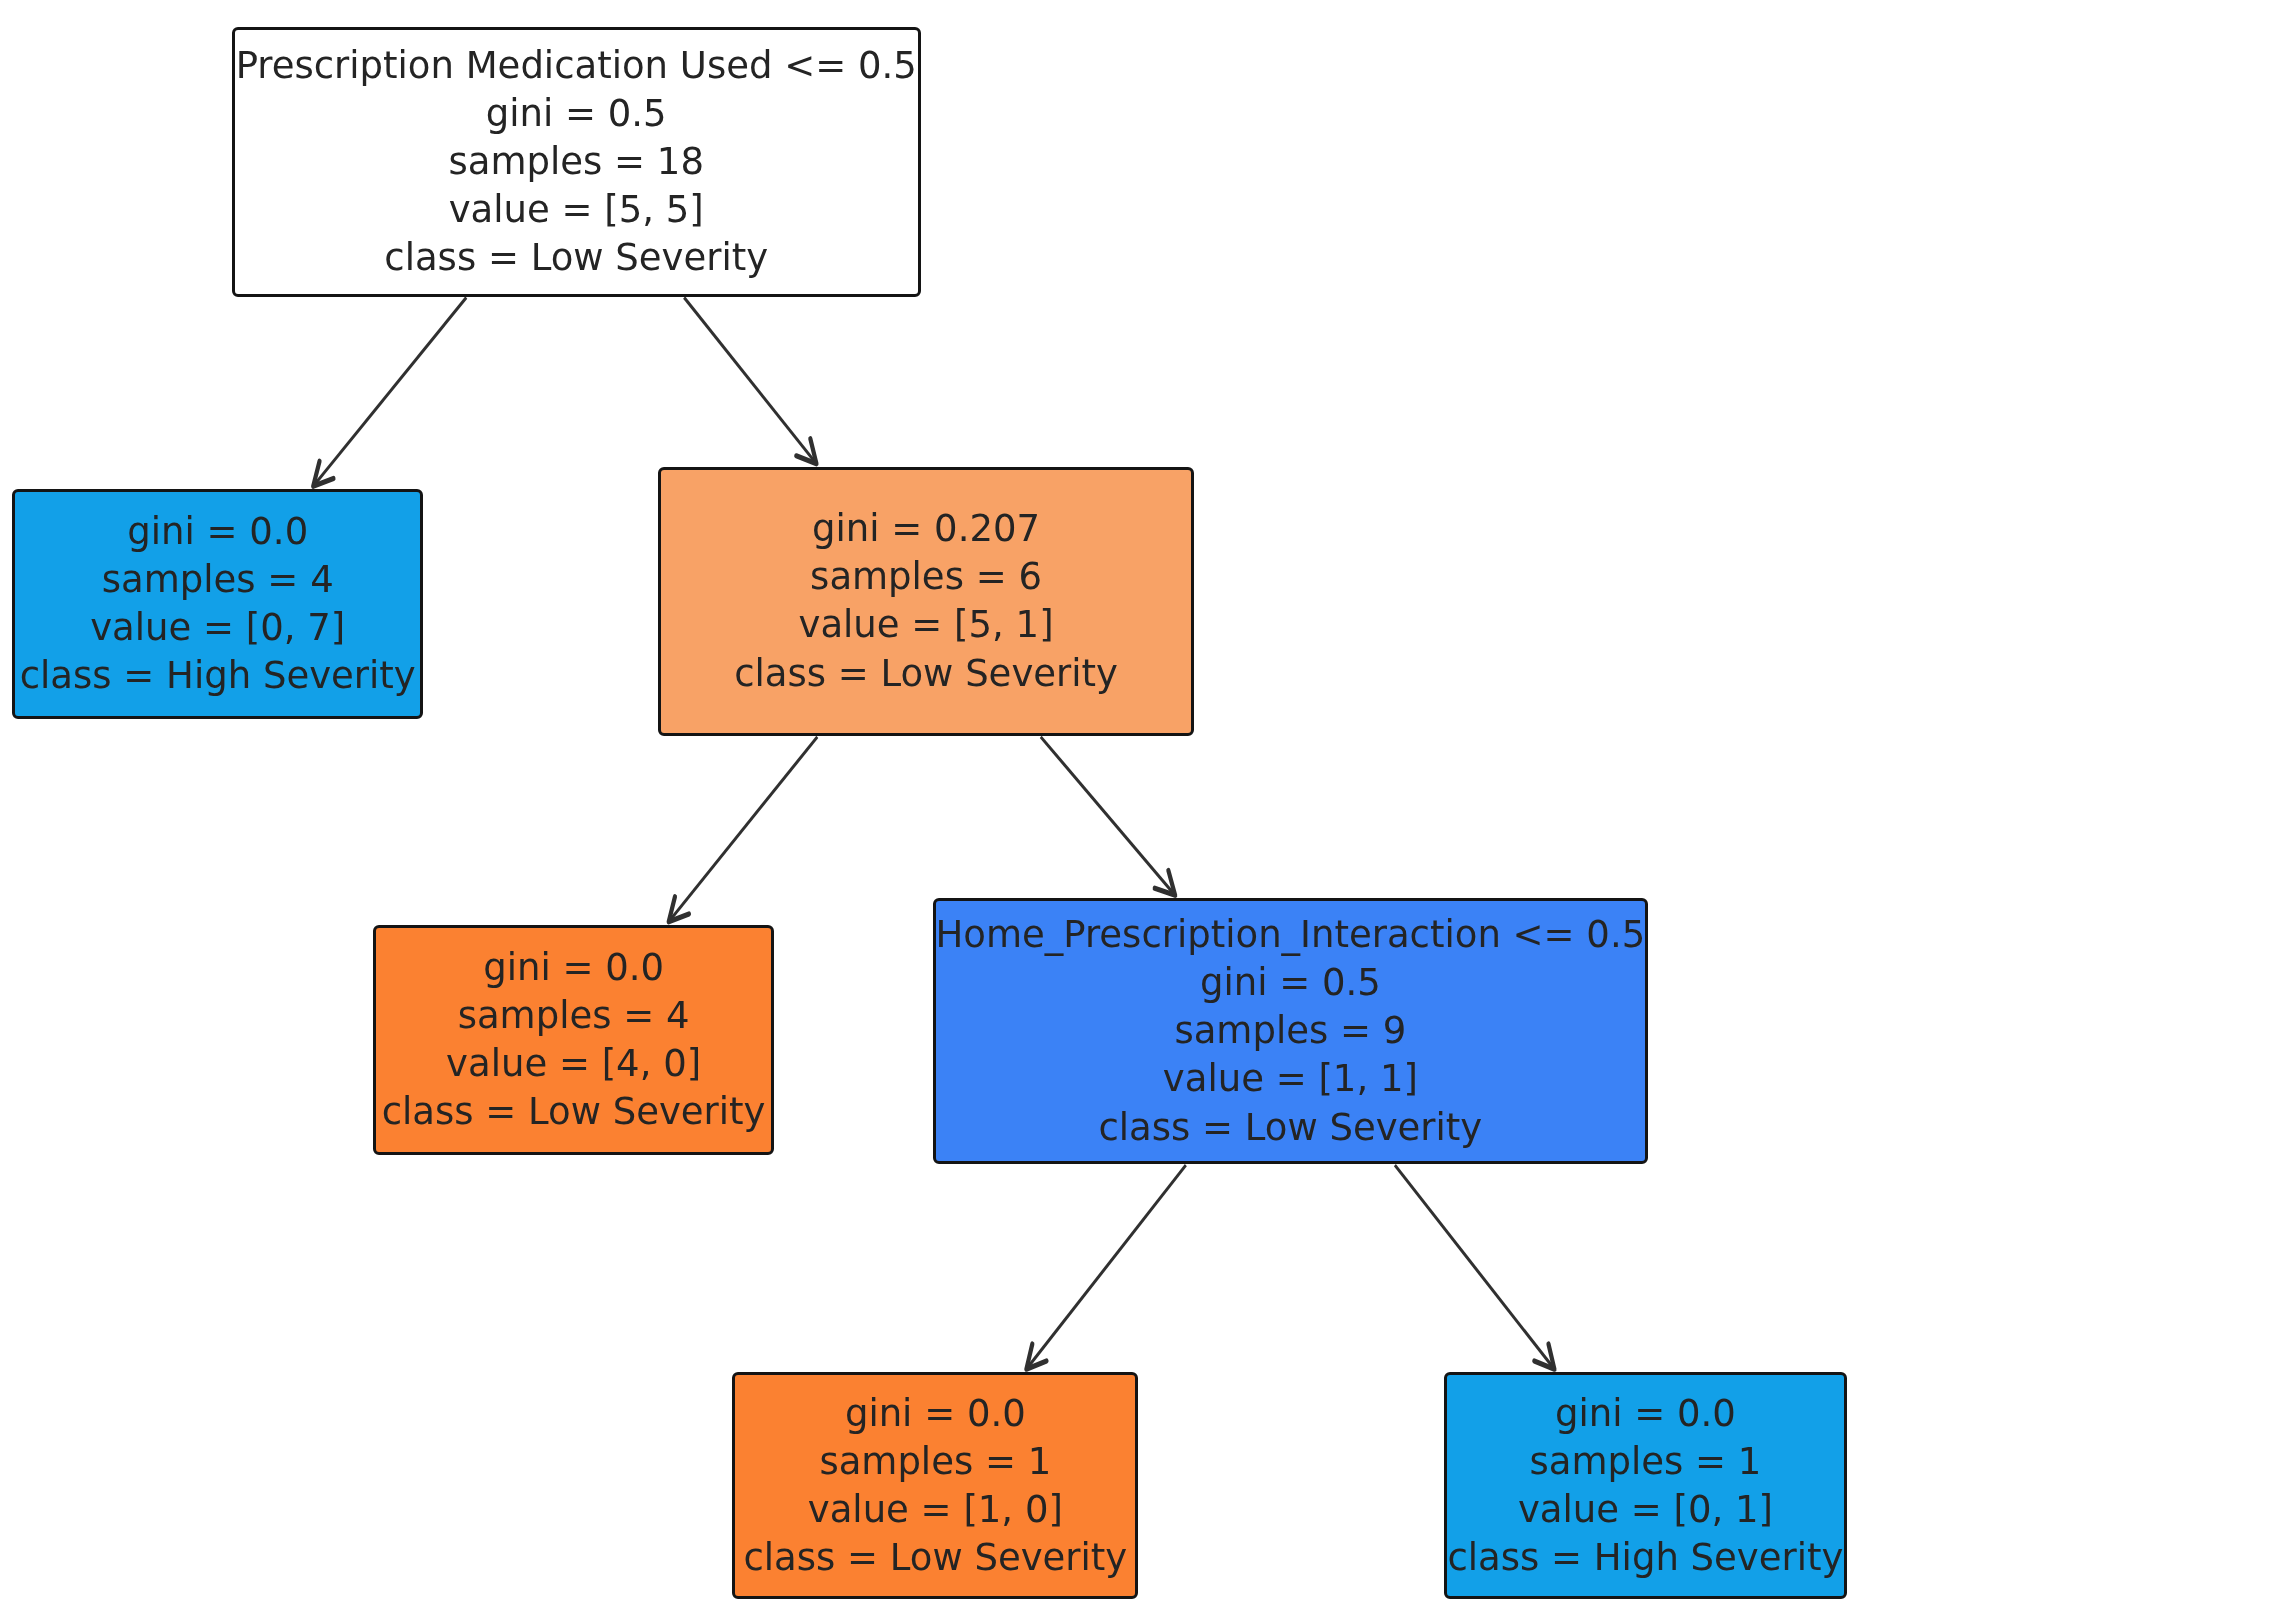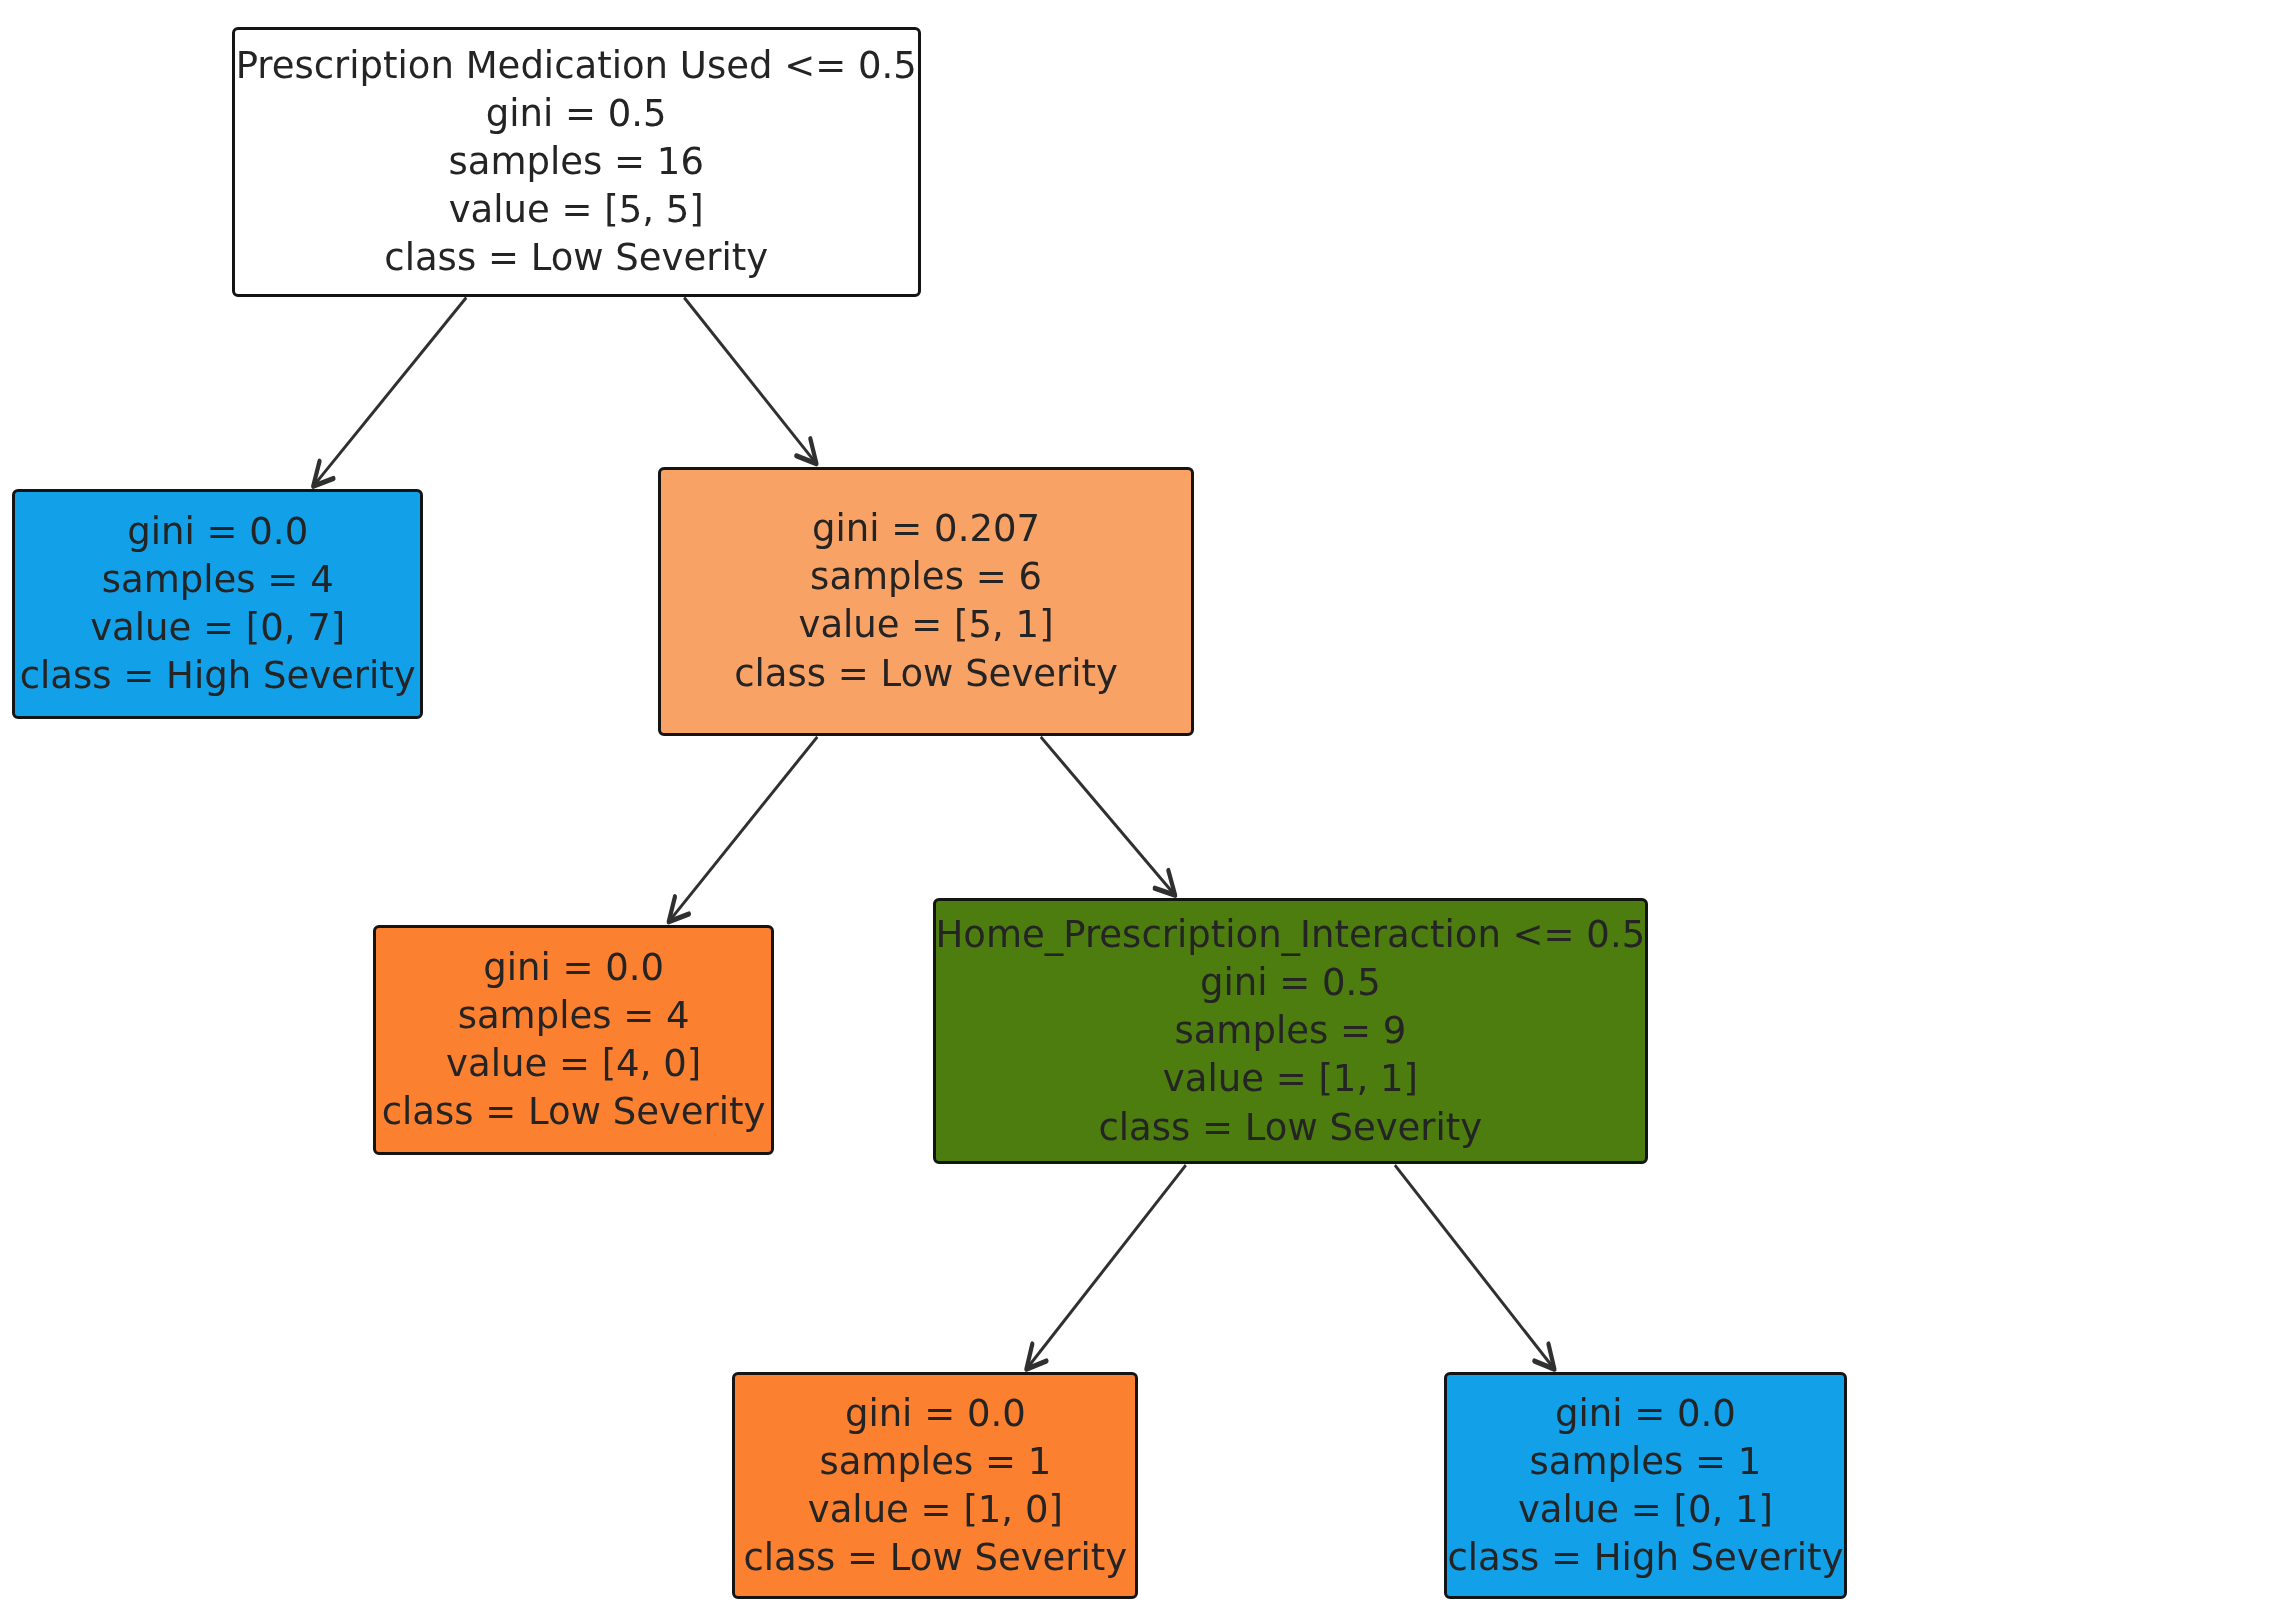--- a/index.html
+++ b/index.html
@@ -58,21 +58,21 @@
         <line x1="1192.9" y1="868.7" x2="976.8" y2="1085.9" stroke="#303030" stroke-width="4" marker-end="url(#arrowhead)"></line>
         <line x1="1519.0" y1="868.7" x2="1714.4" y2="1054.8" stroke="#303030" stroke-width="4" marker-end="url(#arrowhead)"></line>
         <line x1="1730.8" y1="1373.6" x2="1498.8" y2="1613.4" stroke="#303030" stroke-width="4" marker-end="url(#arrowhead)"></line>
         <line x1="2035.9" y1="1373.6" x2="2268.0" y2="1613.4" stroke="#303030" stroke-width="4" marker-end="url(#arrowhead)"></line>
       </g>
   </svg>
 
 <div class="tree-node" style="left: 12.49%; top: 1.69%; width: 37.18%; height: 16.82%; background: rgb(255, 255, 255);">
       <span>Prescription Medication Used &lt;= 0.5</span>
       <span>gini = 0.5</span>
-      <span>samples = 16</span>
+      <span>samples = 18</span>
       <span>value = [5, 5]</span>
       <span>class = Low Severity</span>
     </div>
     <div class="tree-node" style="left: 0.66%; top: 30.5%; width: 22.17%; height: 14.3%; background: rgb(18, 160, 232);">
       <span>gini = 0.0</span>
       <span>samples = 4</span>
       <span>value = [0, 7]</span>
       <span>class = High Severity</span>
     </div>
     <div class="tree-node" style="left: 35.5%; top: 29.1%; width: 28.9%; height: 16.8%; background: rgb(248, 162, 102);">
@@ -80,21 +80,21 @@
       <span>samples = 6</span>
       <span>value = [5, 1]</span>
       <span>class = Low Severity</span>
     </div>
     <div class="tree-node" style="left: 20.14%; top: 57.65%; width: 21.6%; height: 14.38%; background: rgb(251, 129, 49);">
       <span>gini = 0.0</span>
       <span>samples = 4</span>
       <span>value = [4, 0]</span>
       <span>class = Low Severity</span>
     </div>
-    <div class="tree-node" style="left: 50.3%; top: 56%; width: 38.6%; height: 16.6%; background: #4d7c0f;">
+    <div class="tree-node" style="left: 50.3%; top: 56%; width: 38.6%; height: 16.6%; background: #3b82f6;">
       <span>Home_Prescription_Interaction &lt;= 0.5</span>
       <span>gini = 0.5</span>
       <span>samples = 9</span>
       <span>value = [1, 1]</span>
       <span>class = Low Severity</span>
     </div>
     <div class="tree-node" style="left: 39.5%; top: 85.55%; width: 21.9%; height: 14.15%; background: rgb(251, 129, 49);">
       <span>gini = 0.0</span>
       <span>samples = 1</span>
       <span>value = [1, 0]</span>

